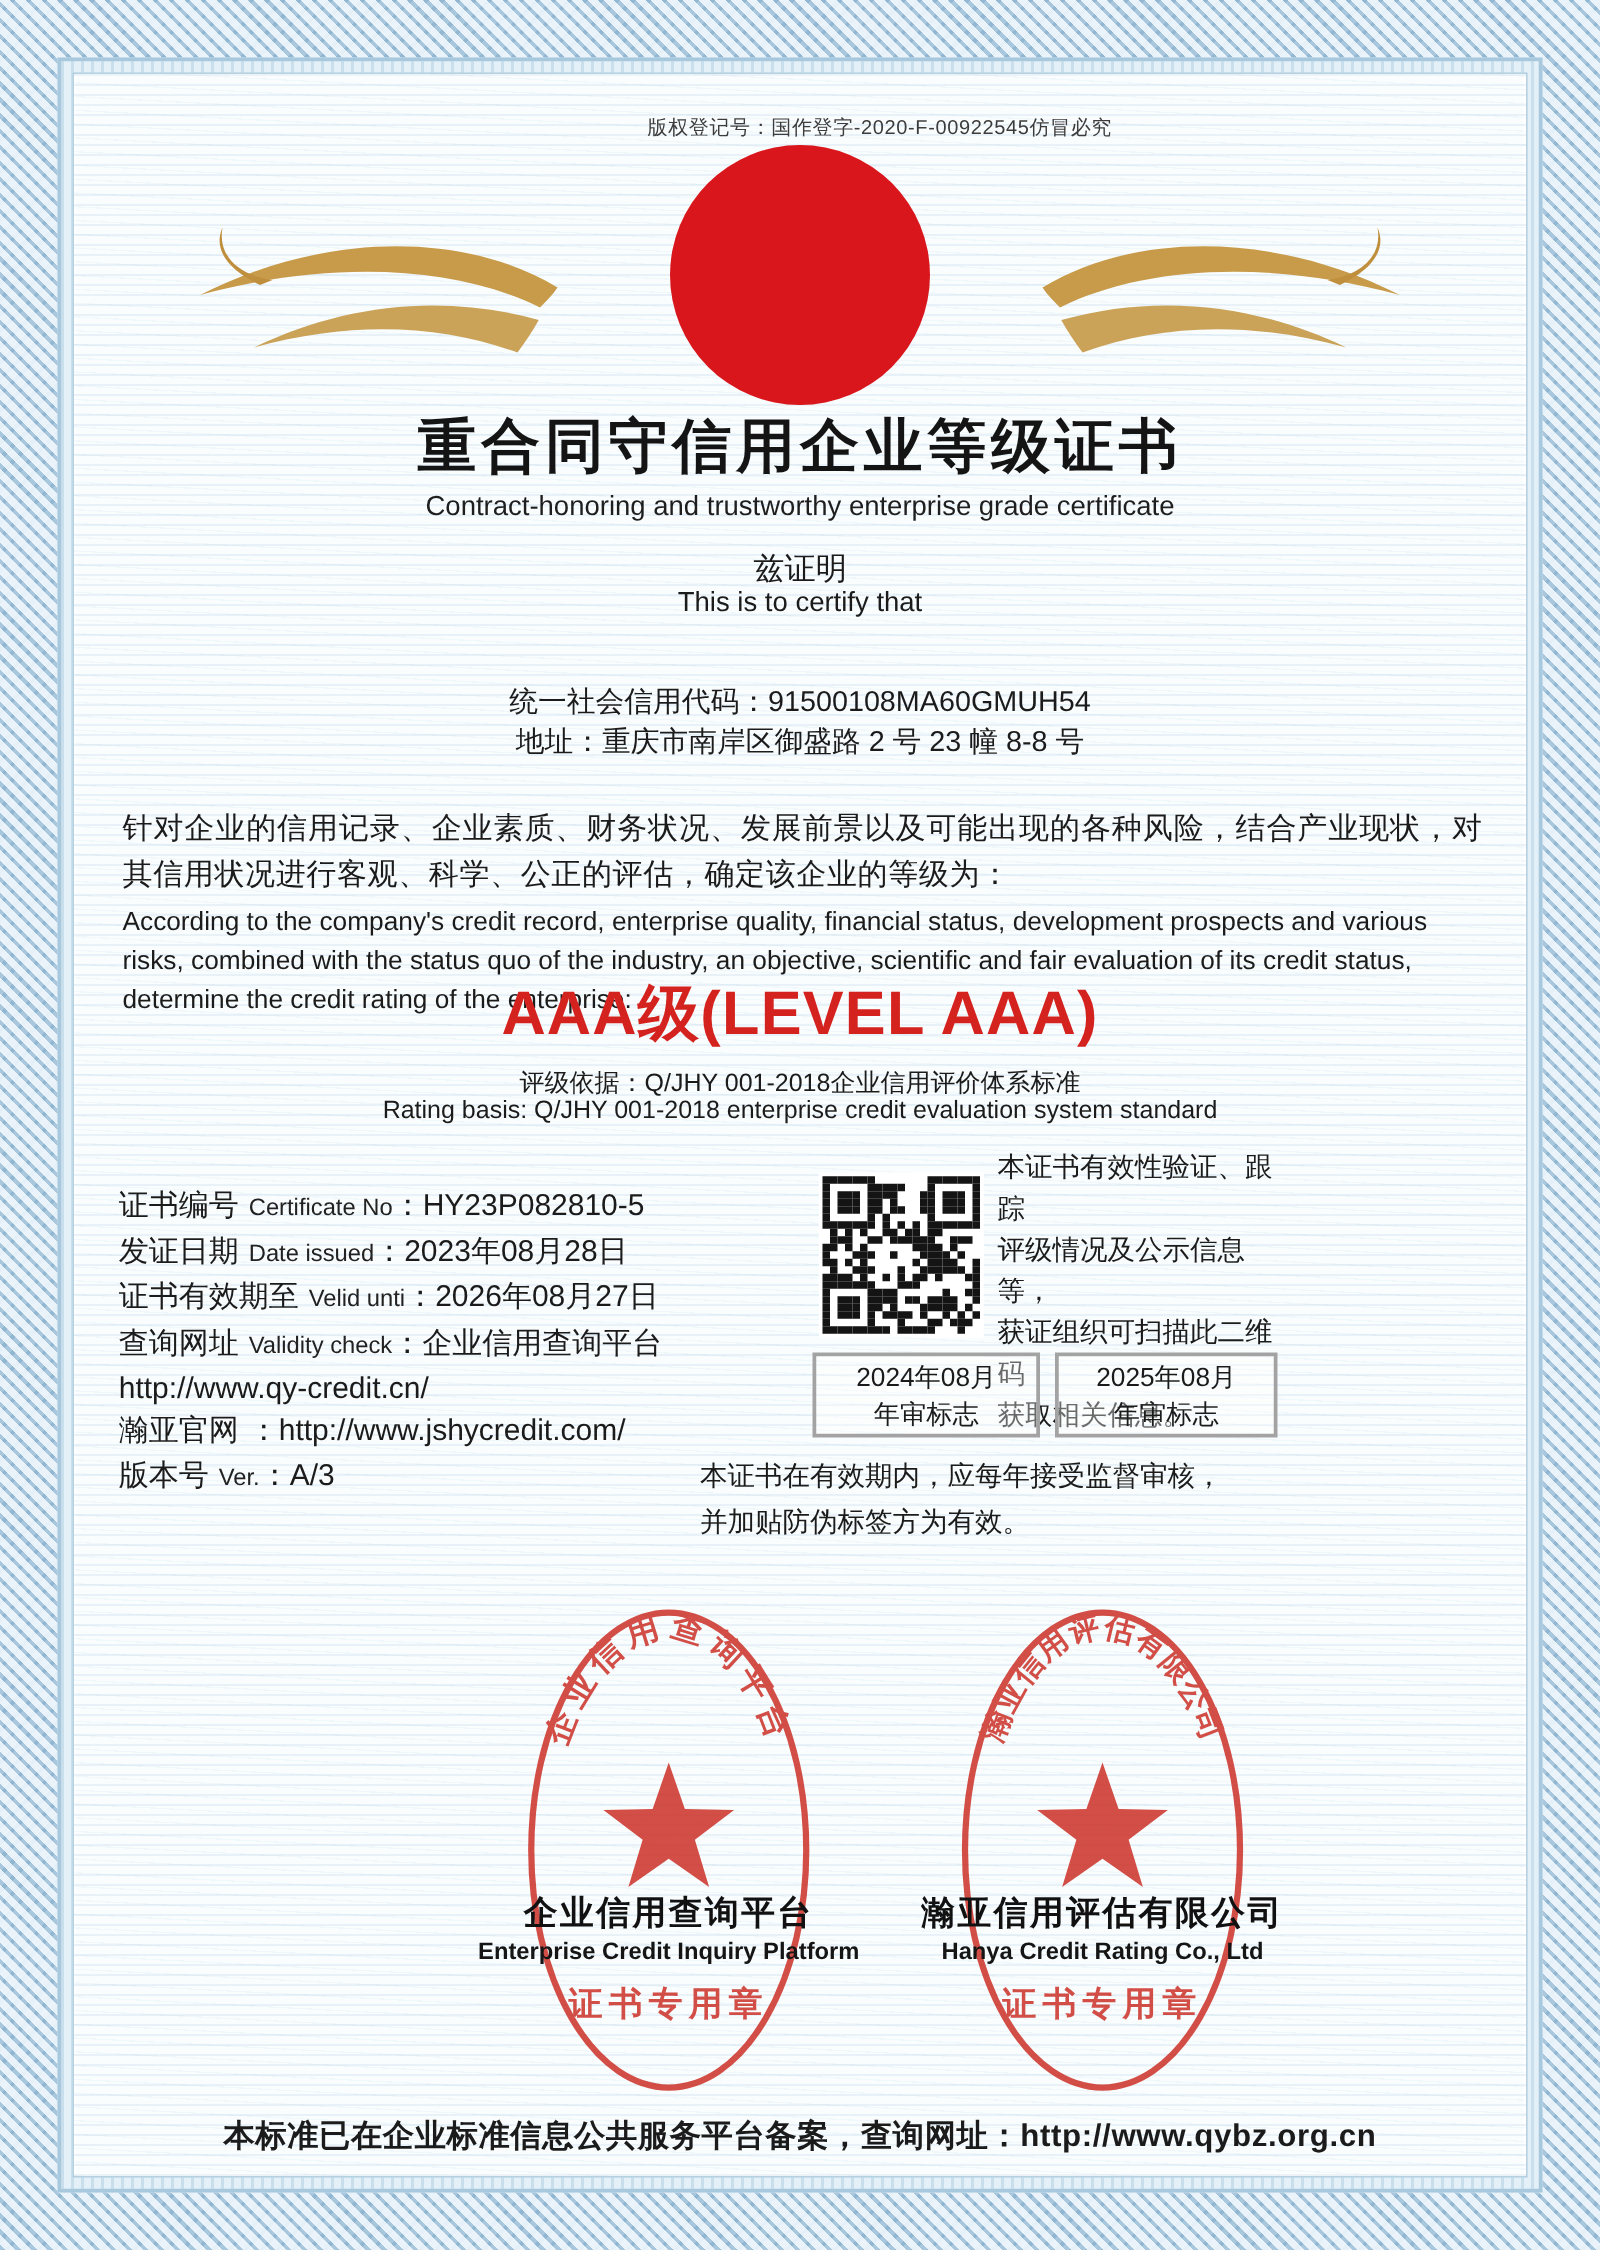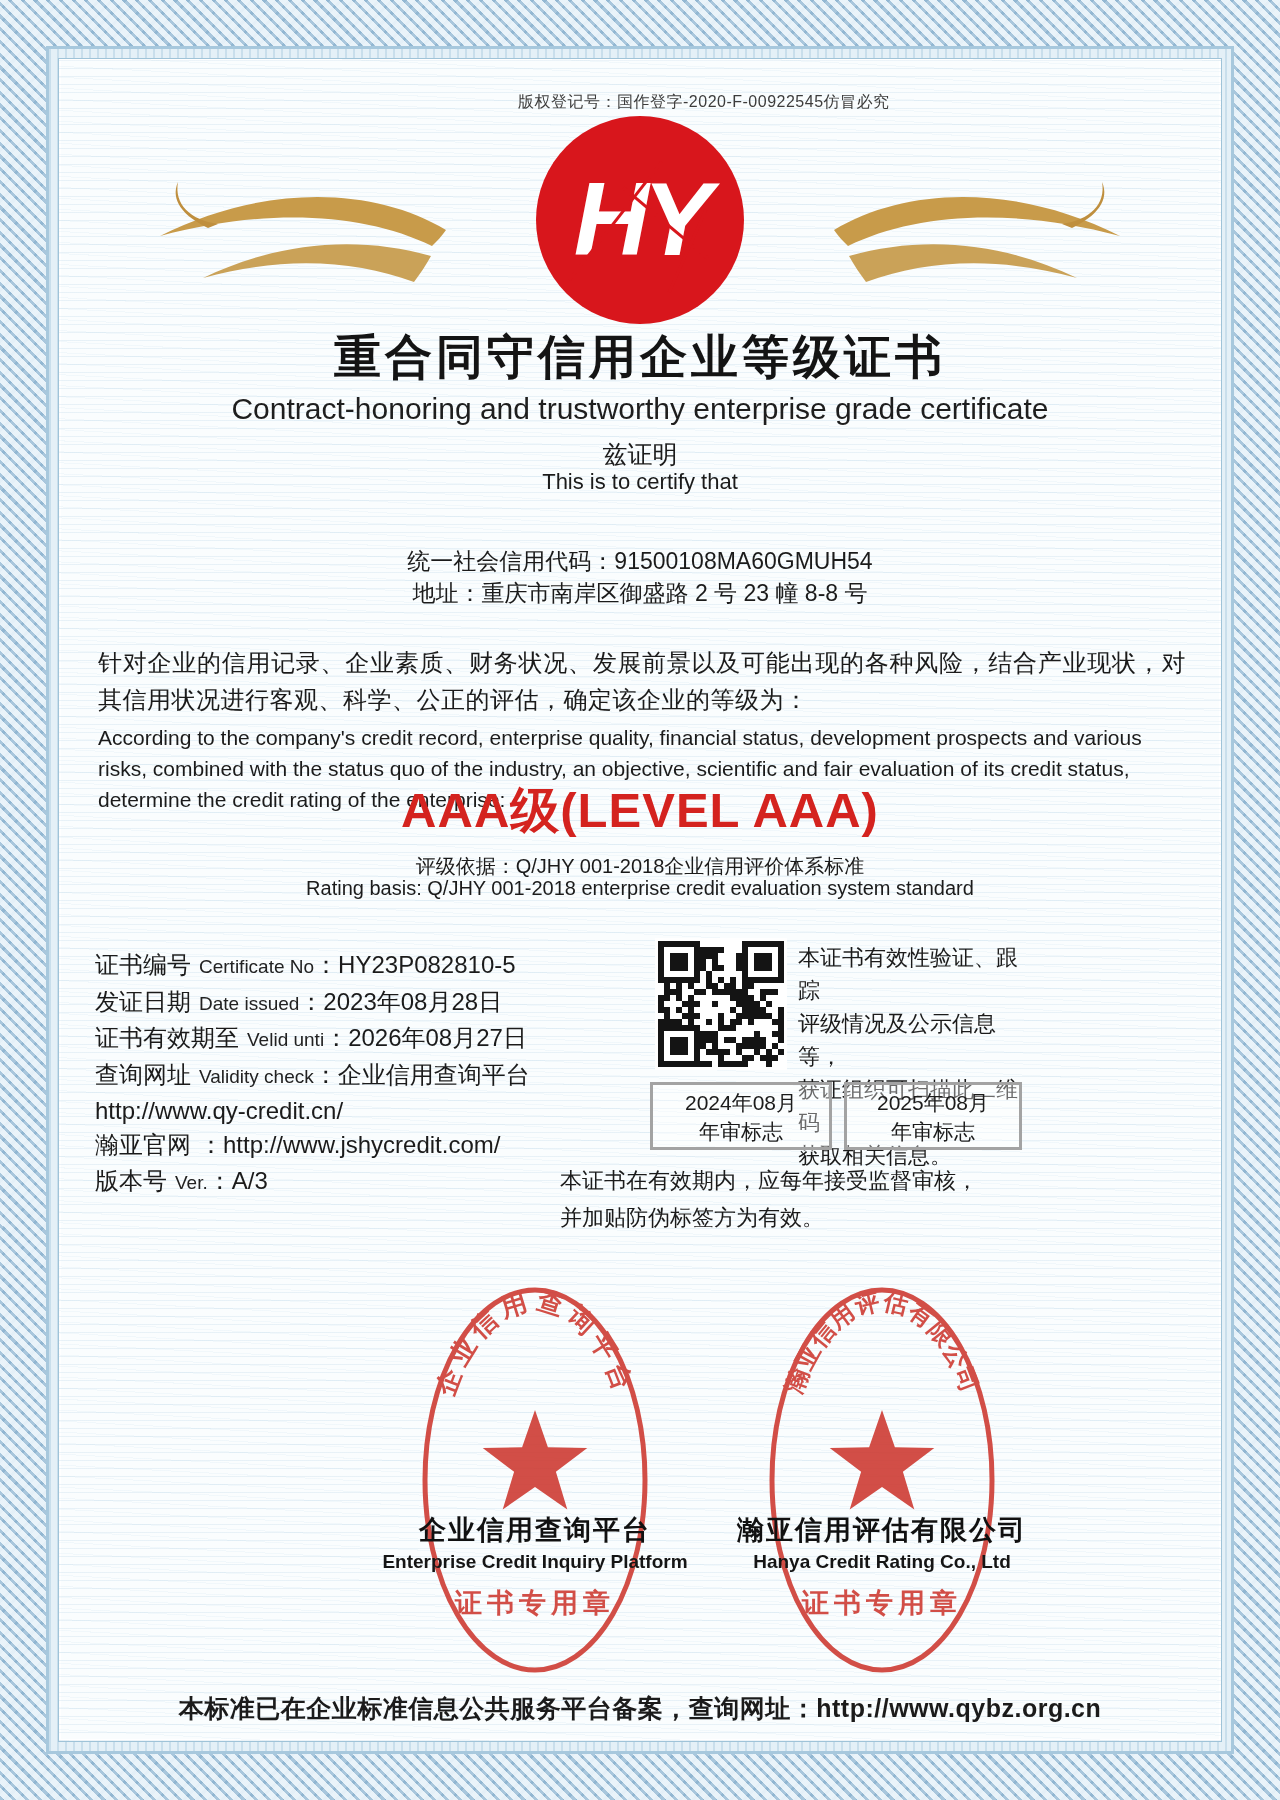--- a/index.html
+++ b/index.html
@@ -51,41 +51,41 @@
     font-size:104px;font-weight:800;color:#fff;letter-spacing:-6px;font-style:italic;}
   .crack{position:absolute;background:#d8161c;width:3px;z-index:3;}
   .crack1{height:150px;left:78px;top:30px;transform:rotate(38deg);}
   .crack2{height:110px;left:128px;top:52px;transform:rotate(-50deg);}
   .crack3{height:90px;left:150px;top:90px;transform:rotate(24deg);}
   .flourish{top:178px;width:300px;height:115px;z-index:1;}
   .flourish.left{left:148px;}
   .flourish.right{left:832px;transform:scaleX(-1);}
   
   .title-zh{top:326px;font-size:47px;font-weight:800;letter-spacing:4px;color:#141414;}
-  .title-en{top:392px;font-size:30px;color:#1e1e1e;}
+  .title-en{top:392px;font-size:22px;color:#1e1e1e;}
   .certify-zh{top:438px;font-size:25px;}
   .certify-en{top:469px;font-size:22px;}
   .company-name{top:499px;font-size:33px;font-weight:800;letter-spacing:1px;}
   .credit-code{top:546px;font-size:23px;}
   .address{top:578px;font-size:23px;}
   
   .para-zh{left:98px;top:644px;width:1088px;font-size:24px;line-height:37px;letter-spacing:.5px;text-align:justify;}
   .para-en{left:98px;top:722px;width:1088px;font-size:21px;line-height:31px;}
   .rating{top:778px;font-size:49px;font-weight:800;color:#d4231f;letter-spacing:1px;}
   .basis-zh{top:853px;font-size:20px;}
   .basis-en{top:877px;font-size:20px;}
   
   .details{left:95px;top:948px;width:560px;}
   .drow{line-height:33.5px;white-space:nowrap;}
   .dzh{font-size:24px;margin-right:8px;}
   .den{font-size:19px;color:#222;}
   .dval{font-size:24px;}
   
   .qr-code{left:655px;top:938px;width:132px;height:132px;background:#fff;}
-  .qr-note{left:798px;top:941px;width:240px;font-size:22px;line-height:33px;}
+  .qr-note{left:798px;top:917px;width:240px;font-size:22px;line-height:33px;}
   
   .review-box{border:3px solid #a3a3a3;text-align:center;background:rgba(255,255,255,.35);}
   .box1{left:650px;top:1082px;width:176px;height:62px;}
   .box2{left:844px;top:1082px;width:172px;height:62px;}
   .review-box .period{font-size:21px;line-height:30px;margin-top:3px;}
   .review-box .rlabel{font-size:21px;line-height:28px;}
   .review-note{left:560px;top:1162px;width:472px;text-align:left;font-size:22px;line-height:37px;}
   
   .issuer{top:1280px;width:340px;height:410px;}
   .issuer.left{left:365px;}
@@ -120,21 +120,20 @@
   </div>
   <div class="abs flourish right">
     <svg viewBox="0 0 300 115" width="300" height="115">
       <path d="M298,52 C225,8 115,6 12,58 C115,30 215,34 284,68 C289,63 294,58 298,52Z" fill="#c89b4a"></path>
       <path d="M283,78 C205,56 125,66 55,100 C135,78 205,82 266,104 C272,96 278,87 283,78Z" fill="#caa258"></path>
       <path d="M60,50 C35,38 22,22 30,4 C26,26 42,42 70,46Z" fill="#bf8f3e"></path>
     </svg>
   </div>
 
   <div class="abs logo">
-    <div class="logo-text">HY</div>
     <div class="crack crack1"></div>
     <div class="crack crack2"></div>
     <div class="crack crack3"></div>
   </div>
 
   <div class="abs cw title-zh">重合同守信用企业等级证书</div>
   <div class="abs cw title-en">Contract-honoring and trustworthy enterprise grade certificate</div>
   <div class="abs cw certify-zh">兹证明</div>
   <div class="abs cw certify-en">This is to certify that</div>
 

